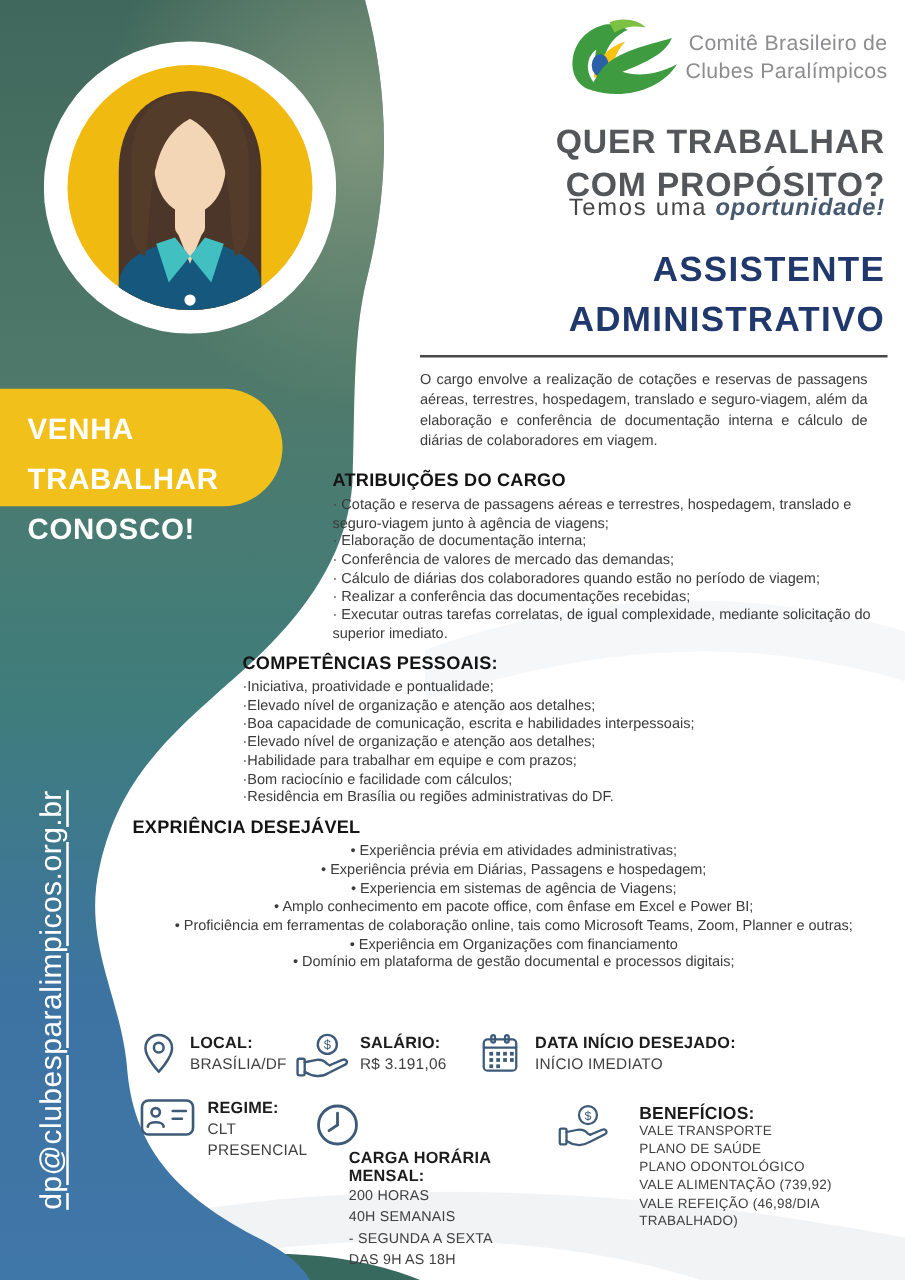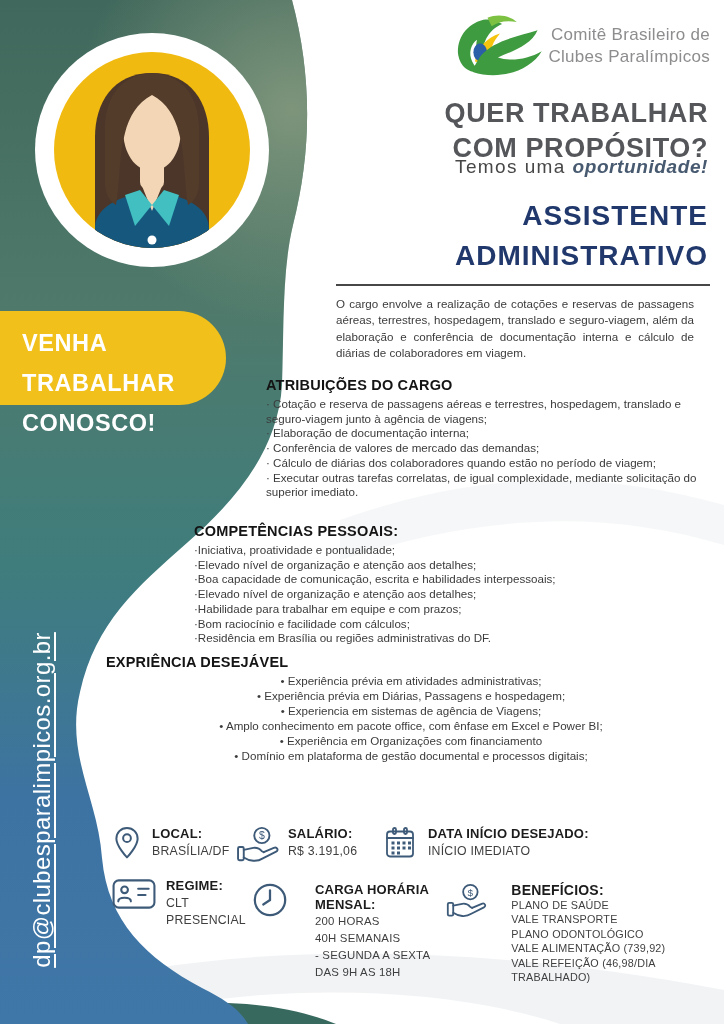--- a/index.html
+++ b/index.html
@@ -58,21 +58,21 @@
   .info .txt{margin-left:10px;}
   .info .lbl{font-size:13px;font-weight:bold;color:#1c1c1c;letter-spacing:.2px;}
   .info .val{font-size:12.3px;color:#3f3f3f;margin-top:3px;letter-spacing:.2px;}
   .info .val-sm{font-size:10.8px;line-height:14.4px;color:#3f3f3f;letter-spacing:.2px;}
   #info-local{left:112px;top:826px;}
   #info-salario{left:236px;top:826px;}
   #info-salario .txt{margin-left:6px;}
   #info-data{left:385px;top:826px;}
   #info-data .txt{margin-left:13px;}
   #info-regime{left:112px;top:878px;}
-  #info-carga{left:252px;top:882px;}
+  #info-carga{left:252px;top:882px;flex-direction:column;}
   #info-carga .txt{margin-left:27px;width:124px;}
   #info-carga .val{font-size:11.4px;line-height:15px;margin-top:2px;}
   #info-beneficios{left:446px;top:882px;}
   #info-beneficios .txt{margin-left:22px;}
   #info-beneficios .lbl{font-size:14px;}
 </style>
 </head>
 <body>
 
 <div class="page">
@@ -164,40 +164,42 @@
   <div class="rule"></div>
 
   <p class="intro">O cargo envolve a realização de cotações e reservas de passagens aéreas, terrestres, hospedagem, translado e seguro-viagem, além da elaboração e conferência de documentação interna e cálculo de diárias de colaboradores em viagem.</p>
 
   <section class="sec" id="sec-atrib">
     <h3>ATRIBUIÇÕES DO CARGO</h3>
     <div class="li">· Cotação e reserva de passagens aéreas e terrestres, hospedagem, translado e seguro-viagem junto à agência de viagens;</div>
     <div class="li">· Elaboração de documentação interna;</div>
     <div class="li">· Conferência de valores de mercado das demandas;</div>
     <div class="li">· Cálculo de diárias dos colaboradores quando estão no período de viagem;</div>
+    <div class="li">· Realizar a conferência das documentações recebidas;</div>
     <div class="li">· Executar outras tarefas correlatas, de igual complexidade, mediante solicitação do superior imediato.</div>
   </section>
 
   <section class="sec" id="sec-comp">
     <h3>COMPETÊNCIAS PESSOAIS:</h3>
     <div class="li">·Iniciativa, proatividade e pontualidade;</div>
     <div class="li">·Elevado nível de organização e atenção aos detalhes;</div>
     <div class="li">·Boa capacidade de comunicação, escrita e habilidades interpessoais;</div>
     <div class="li">·Elevado nível de organização e atenção aos detalhes;</div>
     <div class="li">·Habilidade para trabalhar em equipe e com prazos;</div>
     <div class="li">·Bom raciocínio e facilidade com cálculos;</div>
     <div class="li">·Residência em Brasília ou regiões administrativas do DF.</div>
   </section>
 
   <section class="sec" id="sec-exp">
     <h3>EXPRIÊNCIA DESEJÁVEL</h3>
     <div class="li">• Experiência prévia em atividades administrativas;</div>
     <div class="li">• Experiência prévia em Diárias, Passagens e hospedagem;</div>
     <div class="li">• Experiencia em sistemas de agência de Viagens;</div>
     <div class="li">• Amplo conhecimento em pacote office, com ênfase em Excel e Power BI;</div>
+    <div class="li">• Proficiência em ferramentas de colaboração online, tais como Microsoft Teams, Zoom, Planner e outras;</div>
     <div class="li">• Experiência em Organizações com financiamento</div>
     <div class="li">• Domínio em plataforma de gestão documental e processos digitais;</div>
   </section>
 
   <div class="info" id="info-local">
     <svg width="30" height="34" viewBox="0 0 24 27" fill="none" stroke="currentColor" stroke-width="1.6" stroke-linecap="round" stroke-linejoin="round">
       <path d="M12 1.5 C7 1.5 3.5 5.4 3.5 10 C3.5 16 12 25 12 25 C12 25 20.5 16 20.5 10 C20.5 5.4 17 1.5 12 1.5 Z"></path>
       <circle cx="12" cy="9.6" r="3.1"></circle>
     </svg>
     <div class="txt">
@@ -278,21 +280,21 @@
   <div class="info" id="info-beneficios">
     <svg width="46" height="40" viewBox="0 0 48 42" fill="none" stroke="currentColor" stroke-width="2" stroke-linecap="round" stroke-linejoin="round">
       <circle cx="27" cy="10" r="8"></circle>
       <text x="27" y="14" text-anchor="middle" font-size="11" stroke="none" fill="currentColor" font-family="inherit">$</text>
       <rect x="2" y="22" width="6" height="14" rx="1.5"></rect>
       <path d="M8 33 C14 37 22 38 28 34 L42 27 C45 25.5 43 21.5 39.5 23 L29 27.5"></path>
       <path d="M8 25 L18 23 C22 22.5 25 24 27 26.5 L29 27.5"></path>
     </svg>
     <div class="txt">
       <div class="lbl">BENEFÍCIOS:</div>
+      <div class="val-sm">VALE TRANSPORTE</div>
       <div class="val-sm">PLANO DE SAÚDE</div>
-      <div class="val-sm">VALE TRANSPORTE</div>
       <div class="val-sm">PLANO ODONTOLÓGICO</div>
       <div class="val-sm">VALE ALIMENTAÇÃO (739,92)</div>
       <div class="val-sm">VALE REFEIÇÃO (46,98/DIA TRABALHADO)</div>
     </div>
   </div>
 
 </div>
 
 </body></html>

